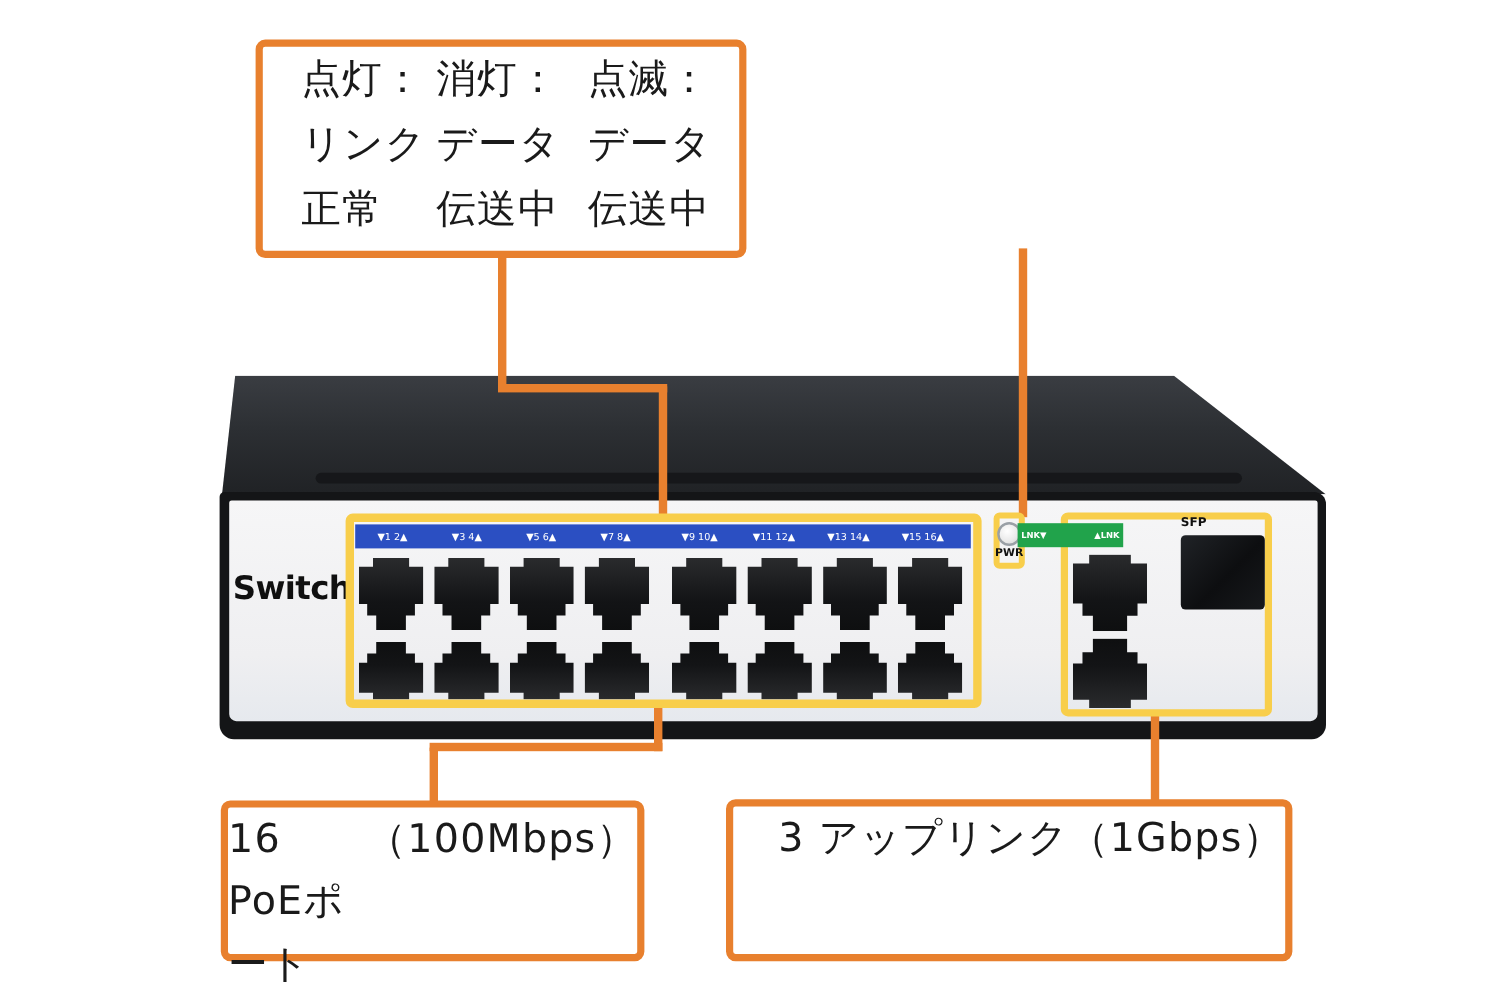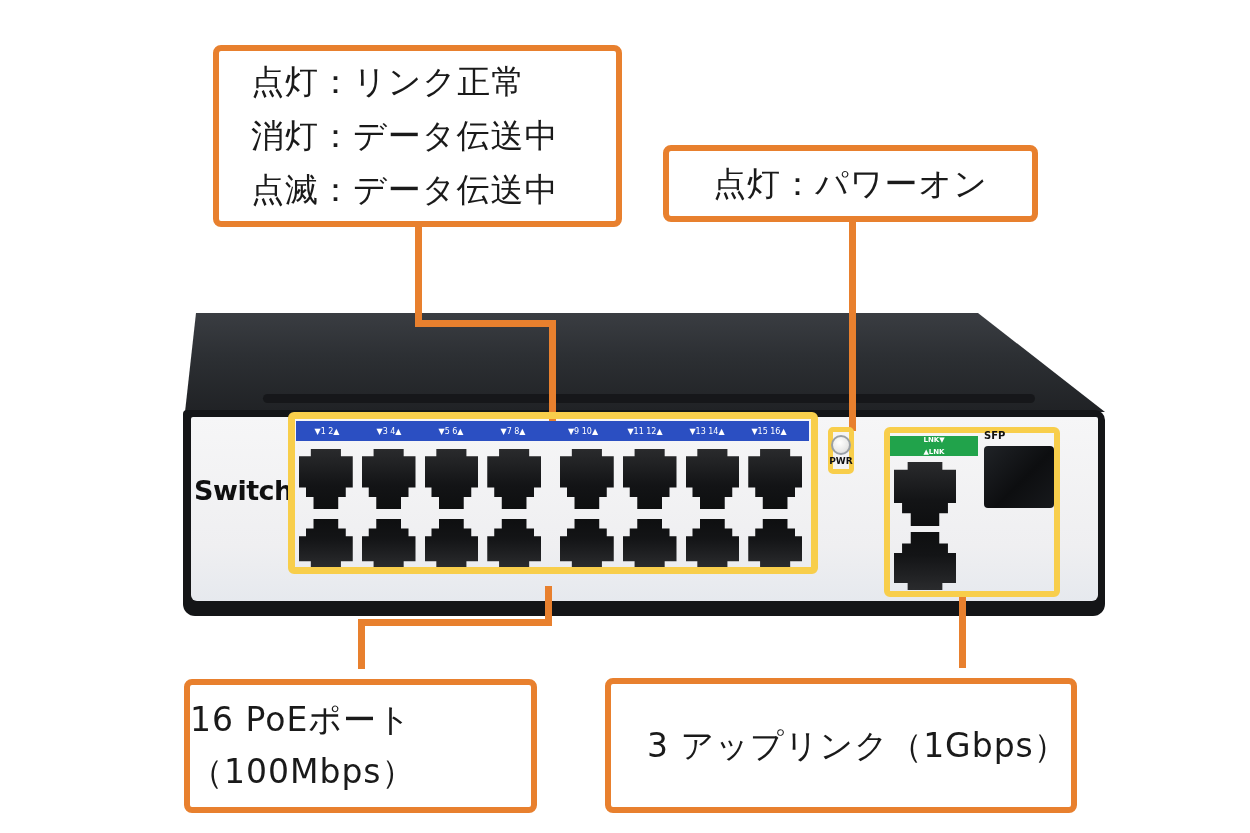--- a/index.html
+++ b/index.html
@@ -10,22 +10,22 @@
   }
   html,body{margin:0;padding:0;background:#fff;}
   .canvas{
     position:relative;width:1250px;height:833px;background:#ffffff;overflow:hidden;
     font-family:"DejaVu Sans",sans-serif;color:#1a1a1a;
   }
   
   .callout{
     position:absolute;background:#fff;border:6px solid var(--orange);
     border-radius:8px;box-sizing:border-box;z-index:10;
-    display:flex;flex-direction:column;justify-content:center;
-    font-size:33px;line-height:54px;letter-spacing:1px;margin-top:12px;
+    display:flex;flex-direction:row;justify-content:center;
+    font-size:33px;line-height:54px;letter-spacing:1px;
   }
   #box-link{left:213px;top:33px;width:409px;height:182px;padding-left:32px;}
   #box-power{left:663px;top:133px;width:375px;height:77px;align-items:center;line-height:1;}
   #box-poe{left:184px;top:667px;width:353px;height:134px;line-height:52px;}
   #box-uplink{left:605px;top:666px;width:472px;height:135px;padding-left:36px;line-height:52px;}
   
   .conn{position:absolute;background:var(--orange);z-index:5;}
   #c1a{left:415px;top:213px;width:7px;height:112px;}
   #c1b{left:415px;top:320px;width:141px;height:7px;}
   #c1c{left:549px;top:322px;width:7px;height:110px;}
@@ -52,21 +52,21 @@
     position:absolute;left:191px;top:417px;width:907px;height:184px;z-index:3;
     background:linear-gradient(180deg,#f6f6f7 0%,#efeff1 70%,#e6e9ee 100%);
     border-radius:2px 2px 6px 6px;
   }
   #switch-label{
     position:absolute;left:194px;top:475px;width:95px;z-index:4;
     font-size:27px;font-weight:bold;color:#101010;letter-spacing:-0.5px;
   }
   
   #ports-box{
-    position:absolute;left:288px;top:412px;width:530px;height:162px;z-index:6;
+    position:absolute;left:288px;top:428px;width:530px;height:162px;z-index:6;
     border:7px solid var(--yellow);border-radius:6px;box-sizing:border-box;
   }
   #port-strip{
     margin:2px 2px 0 1px;height:20px;background:var(--blue);
     display:flex;align-items:center;
   }
   .pg{flex:0 0 62px;text-align:center;font-size:8px;color:#fff;white-space:nowrap;}
   .pg:nth-child(5){margin-left:8px;}
   .jack-row{display:flex;margin:8px 0 0 4px;}
   .jack-row.bottom{margin-top:10px;}
@@ -88,24 +88,24 @@
     background:radial-gradient(circle at 40% 35%,#ffffff 0%,#e9e9e9 60%,#cfcfcf 100%);
     border:2px solid #9aa0a6;
   }
   #pwr-label{font-size:9px;font-weight:bold;color:#111;margin-top:1px;}
   
   #uplink-box{
     position:absolute;left:884px;top:427px;width:176px;height:170px;z-index:6;
     border:6px solid var(--yellow);border-radius:6px;box-sizing:border-box;
   }
   #uplink-strip{
-    position:absolute;left:890px;top:436px;width:88px;height:20px;z-index:7;
+    position:absolute;left:848px;top:436px;width:88px;height:20px;z-index:7;
     background:var(--green);color:#fff;font-size:7px;font-weight:bold;
     display:flex;justify-content:space-between;align-items:center;
-    padding:0 3px;box-sizing:border-box;flex-direction:column;
+    padding:0 3px;box-sizing:border-box;
   }
   .upjack{
     position:absolute;z-index:7;width:62px;
     background:linear-gradient(180deg,#2a2b2d 0%,#131416 60%,#0e0f10 100%);
     clip-path:polygon(22% 0,78% 0,78% 12%,100% 12%,100% 64%,87% 64%,87% 80%,73% 80%,73% 100%,27% 100%,27% 80%,13% 80%,13% 64%,0 64%,0 12%,22% 12%);
   }
   #upjack1{left:894px;top:462px;height:64px;}
   #upjack2{left:894px;top:532px;height:58px;transform:scaleY(-1);}
   #sfp-label{
     position:absolute;left:984px;top:430px;width:70px;z-index:7;
@@ -121,23 +121,20 @@
 <body>
 
 <div class="canvas">
 
   <div class="callout" id="box-link">
     <div>点灯：リンク正常</div>
     <div>消灯：データ伝送中</div>
     <div>点滅：データ伝送中</div>
   </div>
 
-  <div class="callout" id="box-power">
-    <div>点灯：パワーオン</div>
-  </div>
 
   <div class="callout" id="box-poe">
     <div>16 PoEポート</div>
     <div>（100Mbps）</div>
   </div>
 
   <div class="callout" id="box-uplink">
     <div>3 アップリンク（1Gbps）</div>
   </div>
 

